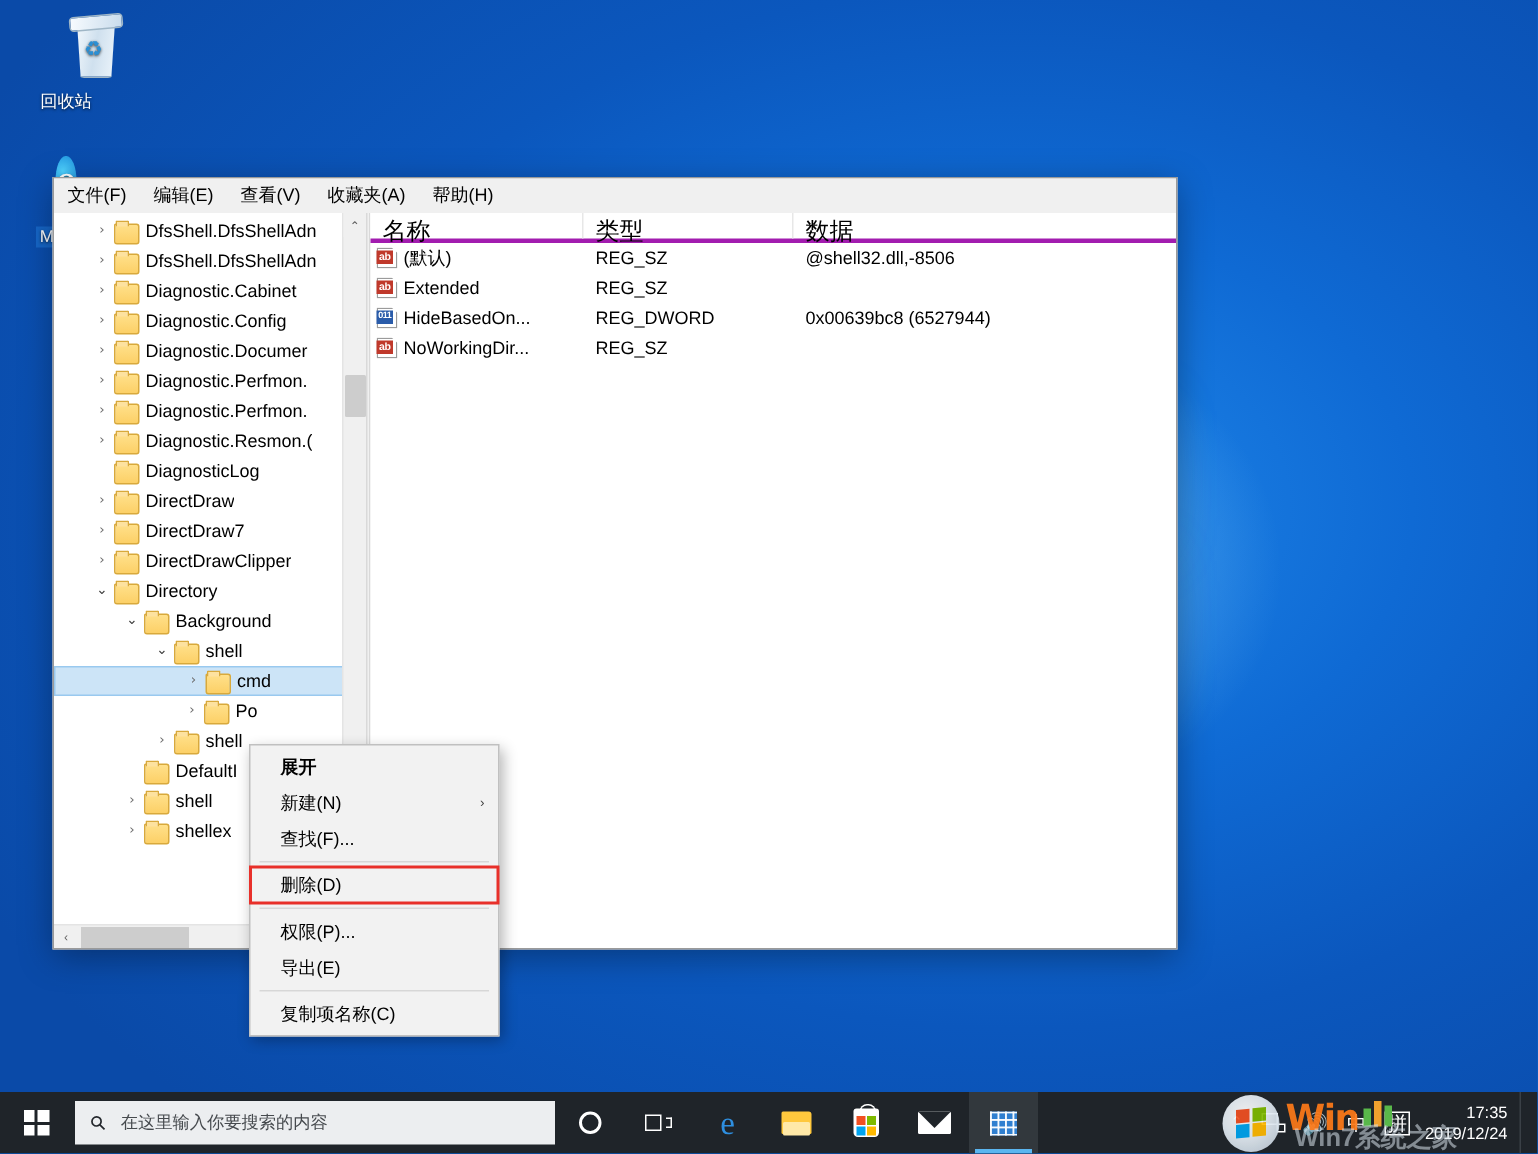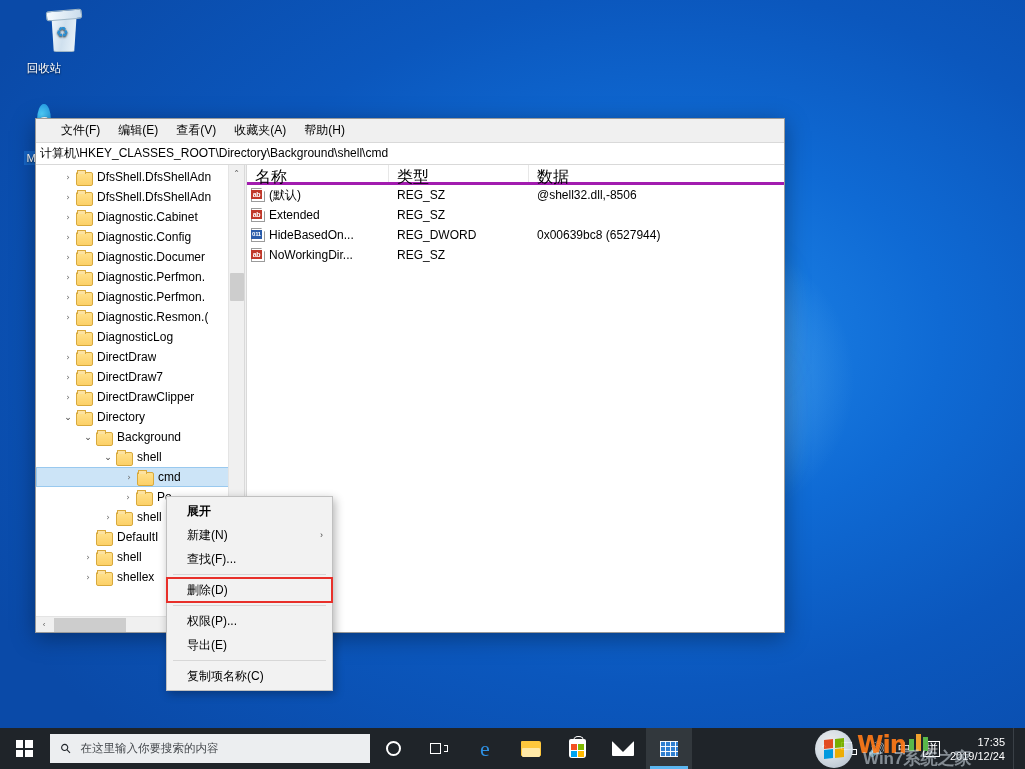--- a/index.html
+++ b/index.html
@@ -113,21 +113,21 @@
   }
   .title-text { font-size: 12px; color: #000; flex: 1; }
   .win-btns { display: flex; height: 31px; }
   .win-btn {
     width: 46px; height: 31px; display: flex; align-items: center; justify-content: center;
     font-size: 13px; color: #111; cursor: default;
   }
 
   .menubar {
     height: 23px; display: flex; align-items: center; background: #f0f0f0;
-    padding-left: 16px; font-size: 12px; color: #000; flex: none;
+    padding-left: 0; font-size: 12px; color: #000; flex: none;
   }
   .menubar .mi { padding: 3px 9px; cursor: default; }
 
   .addressbar {
     height: 23px; background: #fff; border-top: 1px solid #d9d9d9; border-bottom: 1px solid #d9d9d9;
     display: flex; align-items: center; padding-left: 4px;
     font-size: 12px; color: #000; flex: none;
   }
 
   .panes { flex: 1; display: flex; background: #fff; min-height: 0; }
@@ -370,21 +370,20 @@
 
 
   <div class="menubar">
     <span class="mi">文件(F)</span>
     <span class="mi">编辑(E)</span>
     <span class="mi">查看(V)</span>
     <span class="mi">收藏夹(A)</span>
     <span class="mi">帮助(H)</span>
   </div>
 
-  <div class="addressbar">计算机\HKEY_CLASSES_ROOT\Directory\Background\shell\cmd</div>
 
   <div class="panes">
 
     <div class="tree-pane">
       <div class="tree-scroll">
         <div class="tree-list" id="tree-list">
             <div class="tnode" style="padding-left: 24px;">
               <span class="twist">›</span>
               <span class="folder"></span>
               <span class="tlabel">DfsShell.DfsShellAdn</span>

